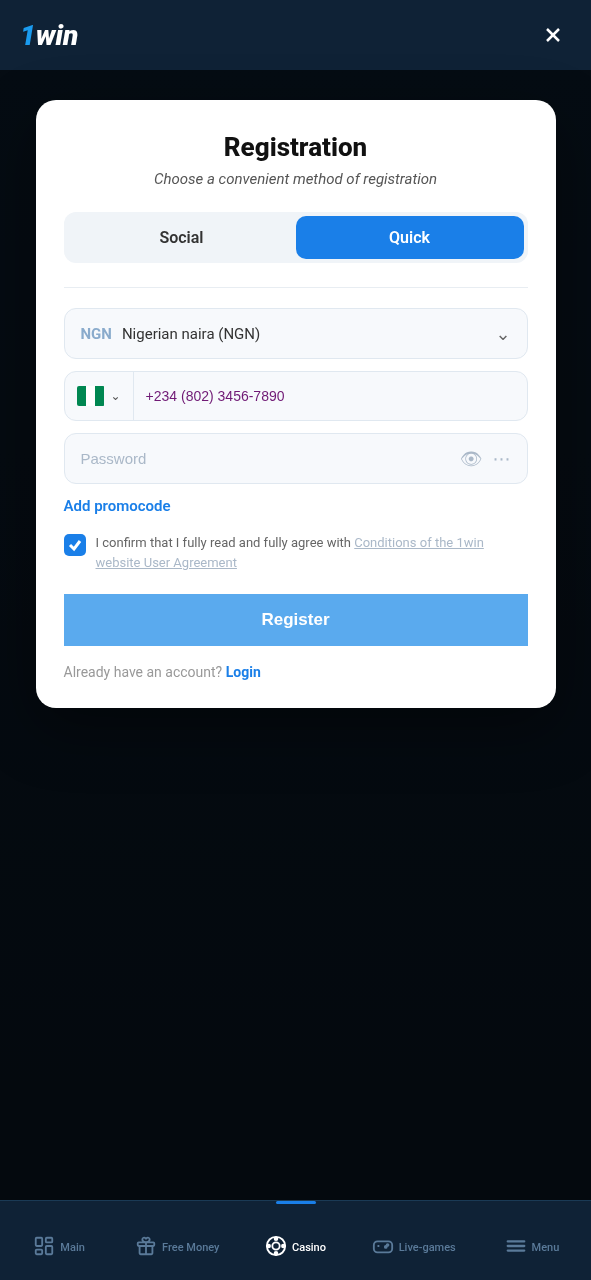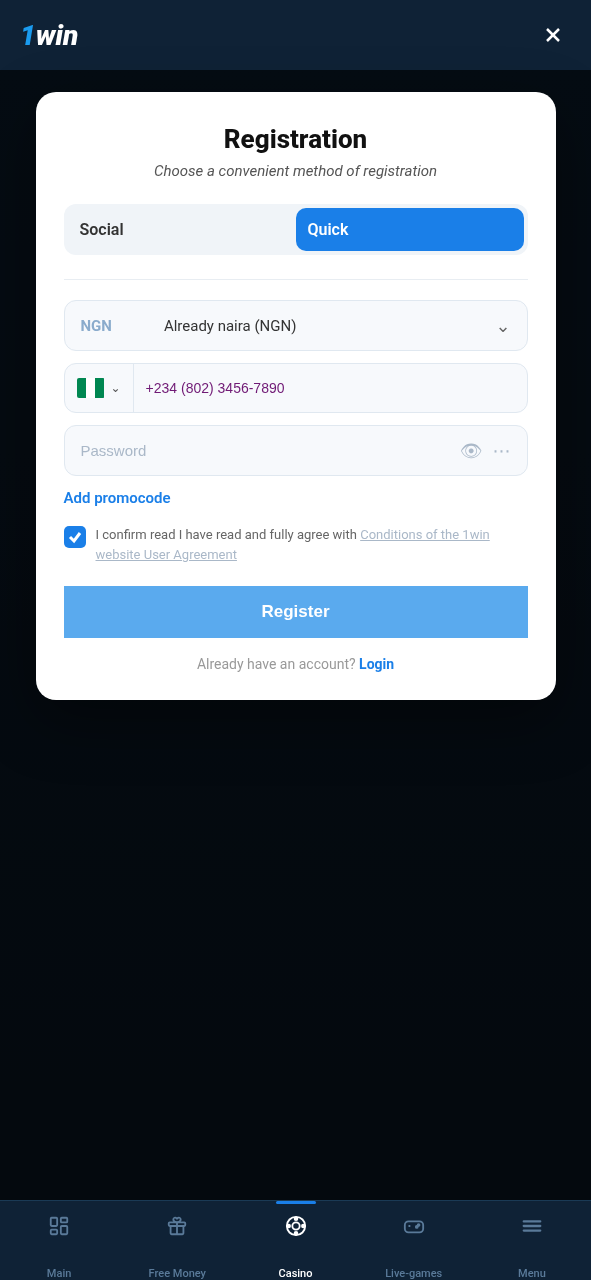--- a/index.html
+++ b/index.html
@@ -56,21 +56,21 @@
     .overlay {
       position: absolute;
       top: 70px;
       left: 0;
       right: 0;
       bottom: 80px;
       background: rgba(0,0,0,0.55);
       display: flex;
       align-items: flex-start;
       justify-content: center;
-      padding: 22px 20px;
+      padding: 30px 20px;
       z-index: 1;
     }
 
     
     .modal {
       background: white;
       border-radius: 20px;
       width: 100%;
       max-width: 520px;
       padding: 32px 28px 28px;
@@ -94,20 +94,21 @@
     
     .tabs {
       display: flex;
       background: #f0f4f8;
       border-radius: 12px;
       padding: 4px;
       margin-bottom: 24px;
     }
     .tab {
       flex: 1;
+      text-align: center;
       padding: 12px;
       border-radius: 10px;
       font-size: 16px;
       font-weight: 600;
       cursor: pointer;
     }
     .tab.inactive {
       color: #333;
       background: transparent;
     }
@@ -126,21 +127,20 @@
     
     .currency-select {
       display: flex;
       align-items: center;
       border: 1.5px solid #e0e8f0;
       border-radius: 12px;
       padding: 14px 16px;
       margin-bottom: 12px;
       cursor: pointer;
       background: #f7f9fc;
-      gap: 42px;
     }
     .currency-code {
       color: #8aabcc;
       font-weight: 700;
       font-size: 15px;
       margin-right: 10px;
     }
     .currency-label {
       flex: 1;
       font-size: 15px;
@@ -276,21 +276,21 @@
       font-weight: 700;
       border: none;
       border-radius: 0;
       padding: 16px;
       cursor: pointer;
       margin-bottom: 18px;
     }
 
     
     .login-row {
-      text-align: center;
+      text-align: left;
       font-size: 14px;
       color: #999;
     }
     .login-link {
       color: #1a7fe8;
       font-weight: 700;
       cursor: pointer;
     }
 
     
@@ -302,23 +302,23 @@
       height: 80px;
       background: #0f2236;
       display: flex;
       align-items: stretch;
       border-top: 1px solid #1a3a55;
       z-index: 100;
     }
     .nav-item {
       flex: 1;
       display: flex;
-      flex-direction: column;
-      align-items: center;
-      justify-content: space-between;
+      flex-direction: row;
+      align-items: center;
+      justify-content: center;
       gap: 5px;
       cursor: pointer;
       padding-top: 14px;
     }
     .nav-item.active .nav-icon { color: white; }
     .nav-item.active .nav-label { color: white; }
     .nav-icon {
       color: #5a7a99;
       font-size: 22px;
       line-height: 1;
@@ -382,21 +382,21 @@
     <div class="tabs">
       <div class="tab inactive">Social</div>
       <div class="tab active">Quick</div>
     </div>
 
     <hr class="divider">
 
     
     <div class="currency-select">
       <span class="currency-code">NGN</span>
-      <span class="currency-label">Already naira (NGN)</span>
+      <span class="currency-label">Nigerian naira (NGN)</span>
       <span class="chevron-down">⌄</span>
     </div>
 
     
     <div class="phone-row">
       <div class="flag-selector">
         <div class="nigeria-flag">
           <div class="stripe-green"></div>
           <div class="stripe-white"></div>
           <div class="stripe-green"></div>
@@ -421,21 +421,21 @@
     <span class="promo-link">Add promocode</span>
 
     
     <div class="checkbox-row">
       <div class="checkbox-wrapper">
         <svg viewBox="0 0 14 14">
           <polyline points="2,7 6,11 12,3"></polyline>
         </svg>
       </div>
       <span class="checkbox-text">
-        <span>I confirm read I have read and fully agree with </span><a href="#">Conditions of the 1win website User Agreement</a>
+        <span>I confirm that I fully read and fully agree with </span><a href="#">Conditions of the 1win website User Agreement</a>
       </span>
     </div>
 
     
     <button class="register-btn">Register</button>
 
     
     <div class="login-row">
       <span>Already have an account?</span>
       <span> </span>

